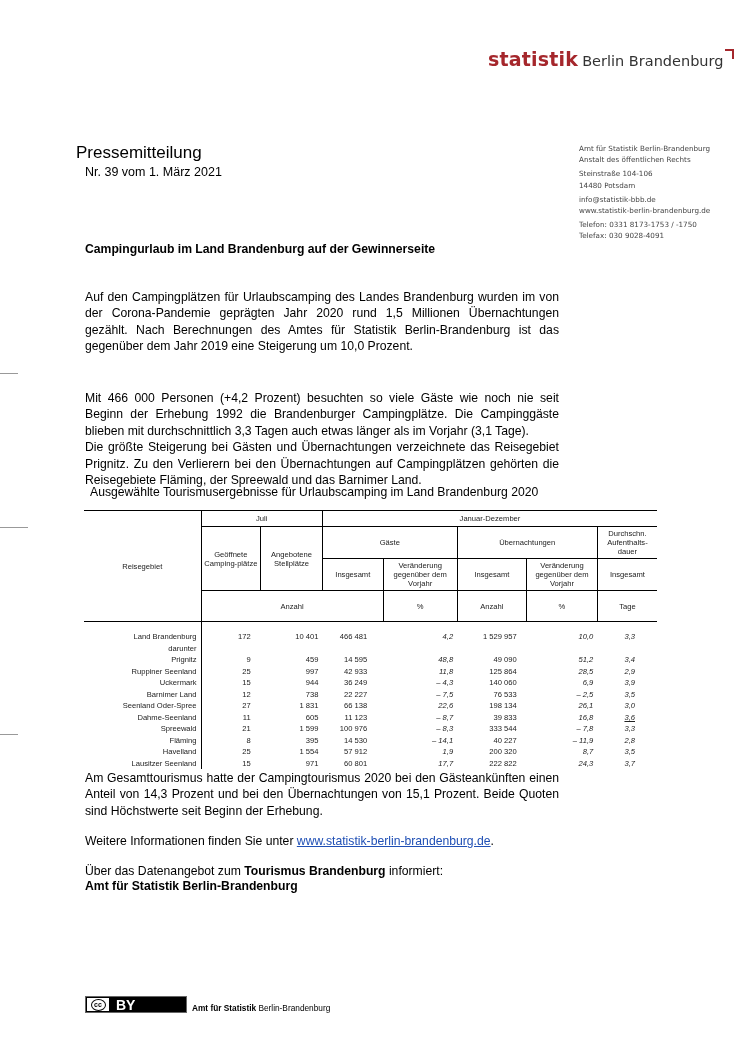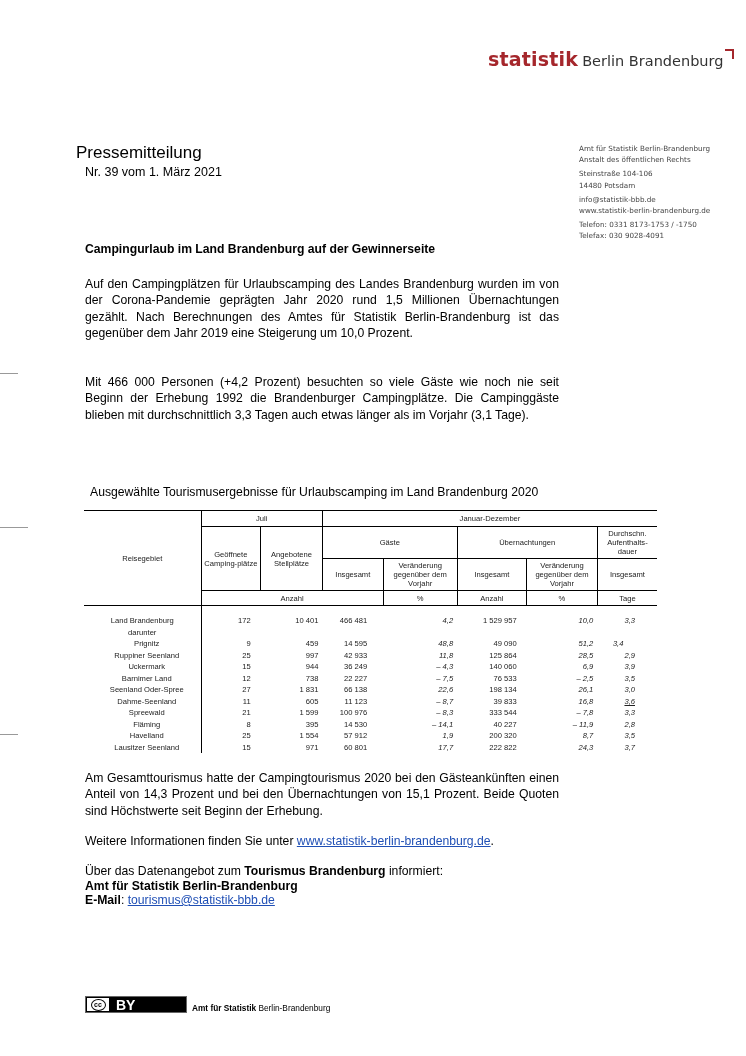--- a/index.html
+++ b/index.html
@@ -16,37 +16,37 @@
   
   #address { left: 579px; top: 143px; font-family: "DejaVu Sans", sans-serif; font-size: 7.2px; color: #444; line-height: 11.2px; }
   #address .grp { margin-bottom: 3px; }
 
   
   #press-title { left: 76px; top: 143px; font-size: 17px; }
   #press-number { left: 85px; top: 165px; font-size: 12.5px; }
   #headline { left: 85px; top: 242px; font-size: 12.2px; font-weight: bold; }
 
   .para { left: 85px; width: 474px; font-size: 12.2px; line-height: 16.4px; text-align: justify; }
-  #para1 { top: 276px; }
-  #para2 { top: 374px; }
+  #para1 { top: 289px; }
+  #para2 { top: 390px; }
   #para3 { top: 770px; }
   #para4 { top: 833px; }
   a.link { color: #1f4fb5; text-decoration: underline; }
 
   #table-caption { left: 90px; top: 485px; font-size: 12.2px; }
 
   
   #stat-table { left: 84px; top: 510px; width: 573px; border-collapse: collapse; font-size: 7.6px; color: #222; }
   #stat-table th { font-weight: normal; text-align: center; vertical-align: middle; border: 1px solid #000; padding: 1px 2px; line-height: 9px; }
   #stat-table th.noleft { border-left: none; }
   #stat-table th.noright { border-right: none; }
   #stat-table td { padding: 0 4px; line-height: 11.5px; height: 11.5px; white-space: nowrap; }
   #stat-table td.num { text-align: right; }
   #stat-table td.it { font-style: italic; }
-  #stat-table td.name { text-align: center; padding-left: 4px; border-right: 1px solid #000; margin-top: 48px; }
+  #stat-table td.name { text-align: right; padding-left: 4px; border-right: 1px solid #000; margin-top: 48px; }
   #stat-table td.sub { padding-left: 13px; }
   #stat-table tr.spacer td { height: 9px; }
 
   
   #contact { left: 85px; top: 864px; font-size: 12.2px; line-height: 14.5px; }
 
   
   #cc-badge { left: 85px; top: 996px; width: 100px; height: 15px; border: 1px solid #666; background: #000; display: flex; align-items: center; }
   #cc-badge .cc { width: 22px; height: 13px; background: #fff; border: 1px solid #000; display:flex; align-items:center; justify-content:center; }
   #cc-badge .cc span { font-size: 7px; font-weight: bold; border: 1.2px solid #000; border-radius: 50%; width: 13px; height: 10px; display:flex; align-items:center; justify-content:center; line-height: 1; }
@@ -85,20 +85,21 @@
     </div>
 </div>
 
 <div id="press-title" class="abs">Pressemitteilung</div>
 <div id="press-number" class="abs">Nr. 39 vom 1. März 2021</div>
 <div id="headline" class="abs">Campingurlaub im Land Brandenburg auf der Gewinnerseite</div>
 
 <div id="para1" class="abs para">Auf den Campingplätzen für Urlaubscamping des Landes Brandenburg wurden im von der Corona-Pandemie geprägten Jahr 2020 rund 1,5 Millionen Übernachtungen gezählt. Nach Berechnungen des Amtes für Statistik Berlin-Brandenburg ist das gegenüber dem Jahr 2019 eine Steigerung um 10,0 Prozent.</div>
 <div id="para2" class="abs para">
   <div style="text-align:justify;">Mit 466 000 Personen (+4,2 Prozent) besuchten so viele Gäste wie noch nie seit Beginn der Erhebung 1992 die Brandenburger Campingplätze. Die Campinggäste blieben mit durchschnittlich 3,3 Tagen auch etwas länger als im Vorjahr (3,1 Tage).</div>
+  <div style="text-align:justify;">Die größte Steigerung bei Gästen und Übernachtungen verzeichnete das Reisegebiet Prignitz. Zu den Verlierern bei den Übernachtungen auf Campingplätzen gehörten die Reisegebiete Fläming, der Spreewald und das Barnimer Land.</div>
 </div>
 
 <div id="table-caption" class="abs">Ausgewählte Tourismusergebnisse für Urlaubscamping im Land Brandenburg 2020</div>
 
 <table id="stat-table" class="abs">
   <colgroup>
     <col style="width:106px">
       <col style="width:54px">
       <col style="width:56px">
       <col style="width:55px">
@@ -120,21 +121,21 @@
       <th colspan="2">Übernachtungen</th>
       <th class="noright">Durchschn. Aufenthalts-dauer</th>
     </tr>
     <tr style="height:32px;">
       <th>Insgesamt</th>
       <th>Veränderung gegenüber dem Vorjahr</th>
       <th>Insgesamt</th>
       <th>Veränderung gegenüber dem Vorjahr</th>
       <th class="noright">Insgesamt</th>
     </tr>
-    <tr style="height:15px;">
+    <tr style="height:31px;">
       <th colspan="3">Anzahl</th>
       <th>%</th>
       <th>Anzahl</th>
       <th>%</th>
       <th class="noright">Tage</th>
     </tr>
   </thead>
   <tbody id="table-body">
     <tr class="spacer">
         <td class="name"></td>
@@ -155,21 +156,21 @@
       <td colspan="7"></td>
     </tr>
   <tr>
         <td class="name sub">Prignitz</td>
         <td class="num" style="padding-right:10px;">9</td>
         <td class="num">459</td>
         <td class="num" style="padding-right:16px;">14 595</td>
         <td class="num it">48,8</td>
         <td class="num" style="padding-right:10px;">49 090</td>
         <td class="num it">51,2</td>
-        <td class="num it" style="padding-right:22px;text-align:center;">3,4</td>
+        <td class="num it" style="padding-right:22px;">3,4</td>
       </tr>
       <tr>
         <td class="name sub">Ruppiner Seenland</td>
         <td class="num" style="padding-right:10px;">25</td>
         <td class="num">997</td>
         <td class="num" style="padding-right:16px;">42 933</td>
         <td class="num it">11,8</td>
         <td class="num" style="padding-right:10px;">125 864</td>
         <td class="num it">28,5</td>
         <td class="num it" style="padding-right:22px;">2,9</td>
@@ -258,21 +259,20 @@
 </table>
 
 <div id="para3" class="abs para">Am Gesamttourismus hatte der Campingtourismus 2020 bei den Gästeankünften einen Anteil von 14,3 Prozent und bei den Übernachtungen von 15,1 Prozent. Beide Quoten sind Höchstwerte seit Beginn der Erhebung.</div>
 <div id="para4" class="abs para">
   <span>Weitere Informationen finden Sie unter </span><a class="link" href="#">www.statistik-berlin-brandenburg.de</a><span>.</span>
 </div>
 
 <div id="contact" class="abs">
   <div><span>Über das Datenangebot zum </span><b>Tourismus Brandenburg</b><span> informiert:</span></div>
   <div><b>Amt für Statistik Berlin-Brandenburg</b></div>
-  <div><b>E-Mail</b><span>: </span><a class="link" href="#">tourismus@statistik-bbb.de</a></div>
 </div>
 
 <div id="cc-badge" class="abs">
   <div class="cc">
       <span>cc</span>
     </div>
   <span class="by">BY</span>
 </div>
 <div id="footer-text" class="abs"><b>Amt für Statistik</b><span> Berlin-Brandenburg</span></div>
 

